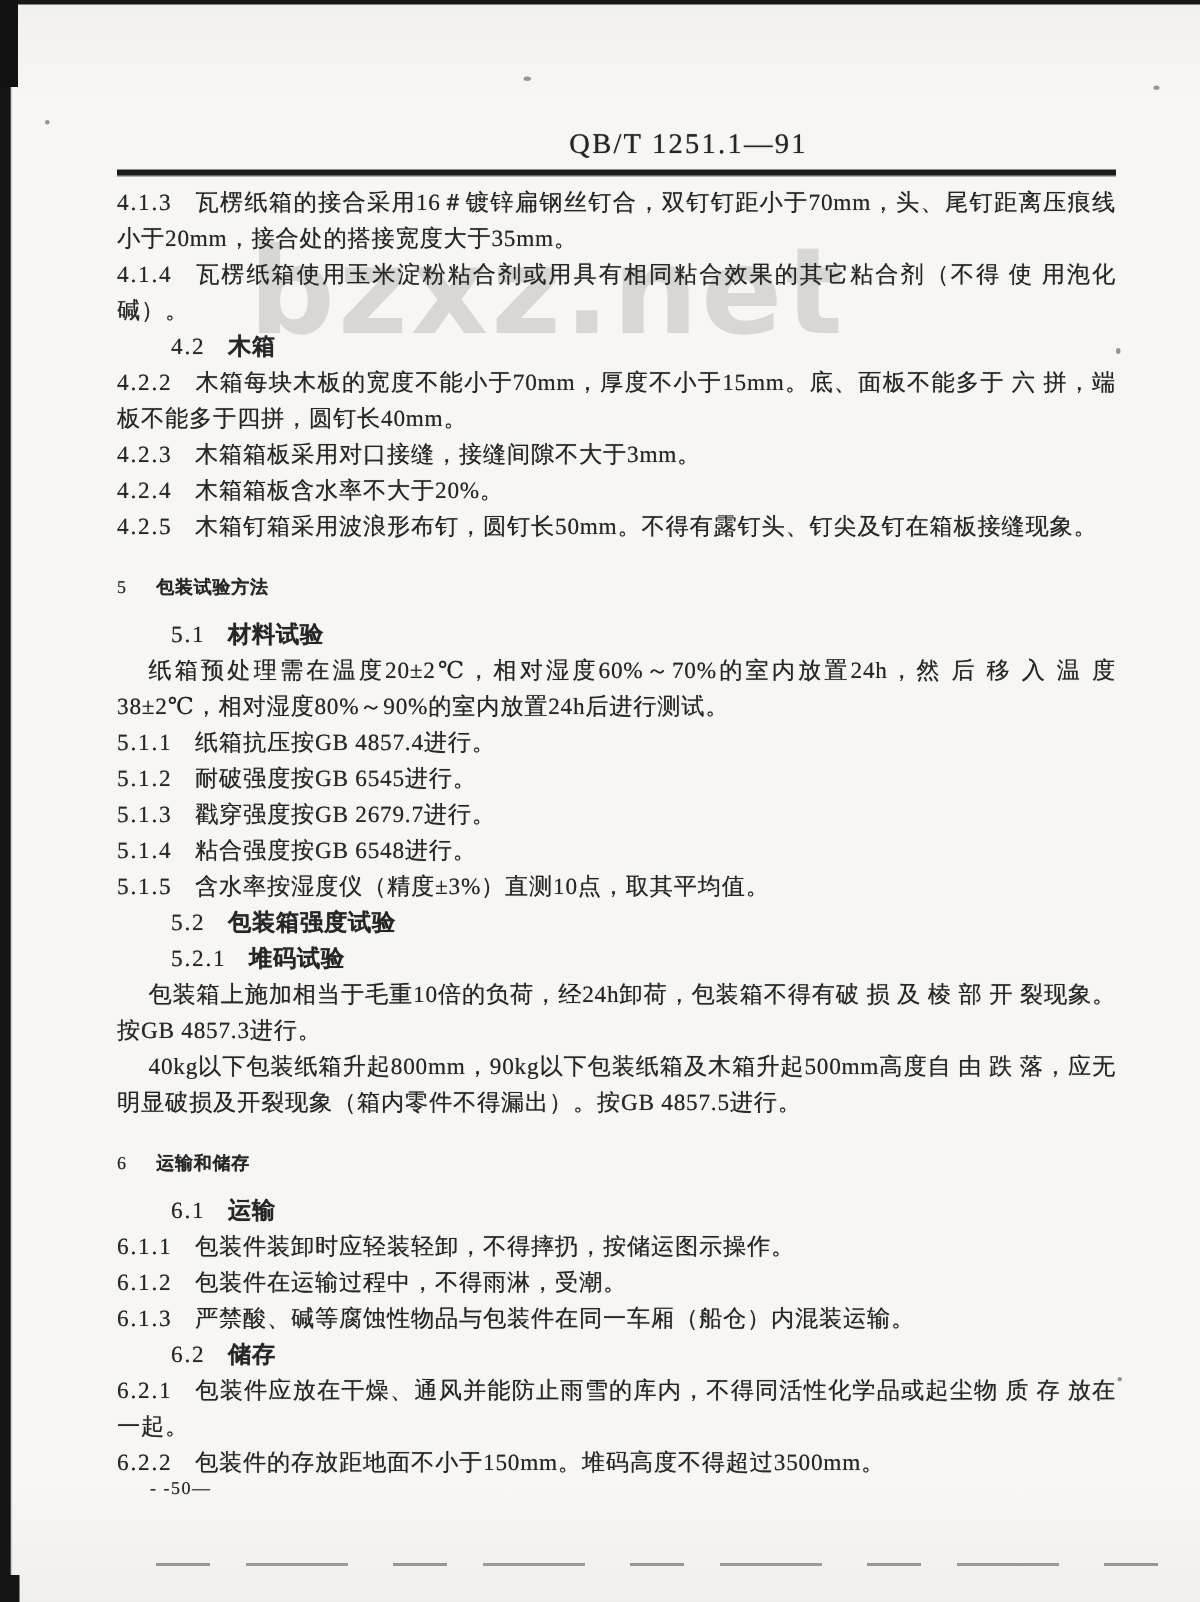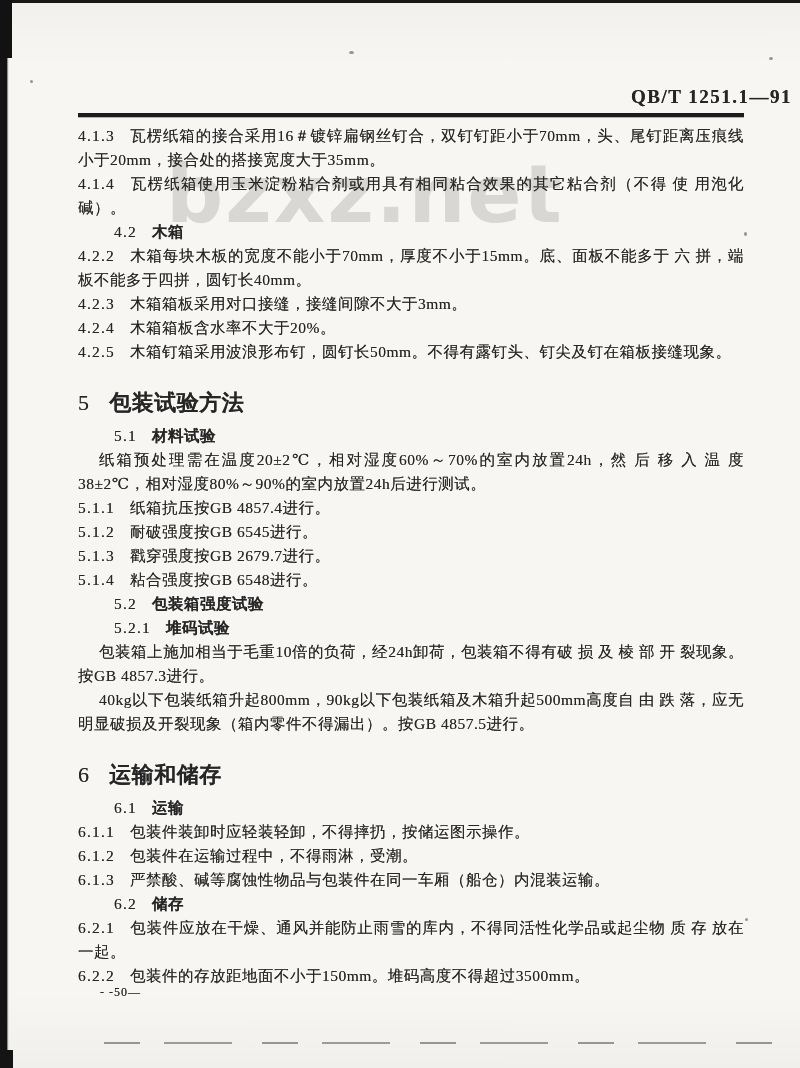--- a/index.html
+++ b/index.html
@@ -62,23 +62,23 @@
     white-space: nowrap;
   }
 
   
   .content {
     position: relative; z-index: 1;
     padding: 86px 56px 0 78px;
   }
 
   .doc-header {
-    text-align: right;
+    text-align: center;
     transform: translateX(48px);
-    font-weight: bold;
+    font-weight: normal;
     font-size: 19px;
     letter-spacing: 1.5px;
     text-shadow: 0 0 .6px rgba(25,25,25,.75);
     white-space: nowrap;
   }
 
   .rule {
     height: 4px;
     background: #1c1c1c;
     margin-top: 5px;
@@ -97,22 +97,22 @@
 
   .num {
     font-weight: normal;
     margin-right: 15px;
     letter-spacing: 1.2px;
     white-space: nowrap;
   }
 
   .h-chap {
     font-weight: bold;
-    font-size: 22px;
-    margin: 27px 0 9px;
+    font-size: 12px;
+    margin: 15px 0 9px;
   }
   .h-chap .num { margin-right: 19px; }
 
   .h-sub { font-weight: bold; margin-left: 36px; }
 
   .para { text-indent: 21px; }
 
   .page-number {
     position: absolute;
     left: 100px; top: 985px;
@@ -169,20 +169,21 @@
       <div class="para">纸箱预处理需在温度20±2℃，相对湿度60%～70%的室内放置24h，然 后 移 入 温 度38±2℃，相对湿度80%～90%的室内放置24h后进行测试。</div>
 
       <div class="clause"><span class="num">5.1.1</span><span>纸箱抗压按GB 4857.4进行。</span></div>
 
       <div class="clause"><span class="num">5.1.2</span><span>耐破强度按GB 6545进行。</span></div>
 
       <div class="clause"><span class="num">5.1.3</span><span>戳穿强度按GB 2679.7进行。</span></div>
 
       <div class="clause"><span class="num">5.1.4</span><span>粘合强度按GB 6548进行。</span></div>
 
+      <div class="clause"><span class="num">5.1.5</span><span>含水率按湿度仪（精度±3%）直测10点，取其平均值。</span></div>
 
       <div class="h-sub"><span class="num">5.2</span><span>包装箱强度试验</span></div>
 
       <div class="h-sub"><span class="num">5.2.1</span><span>堆码试验</span></div>
 
       <div class="para">包装箱上施加相当于毛重10倍的负荷，经24h卸荷，包装箱不得有破 损 及 棱 部 开 裂现象。按GB 4857.3进行。</div>
 
 
       <div class="para">40kg以下包装纸箱升起800mm，90kg以下包装纸箱及木箱升起500mm高度自 由 跌 落，应无明显破损及开裂现象（箱内零件不得漏出）。按GB 4857.5进行。</div>
 

